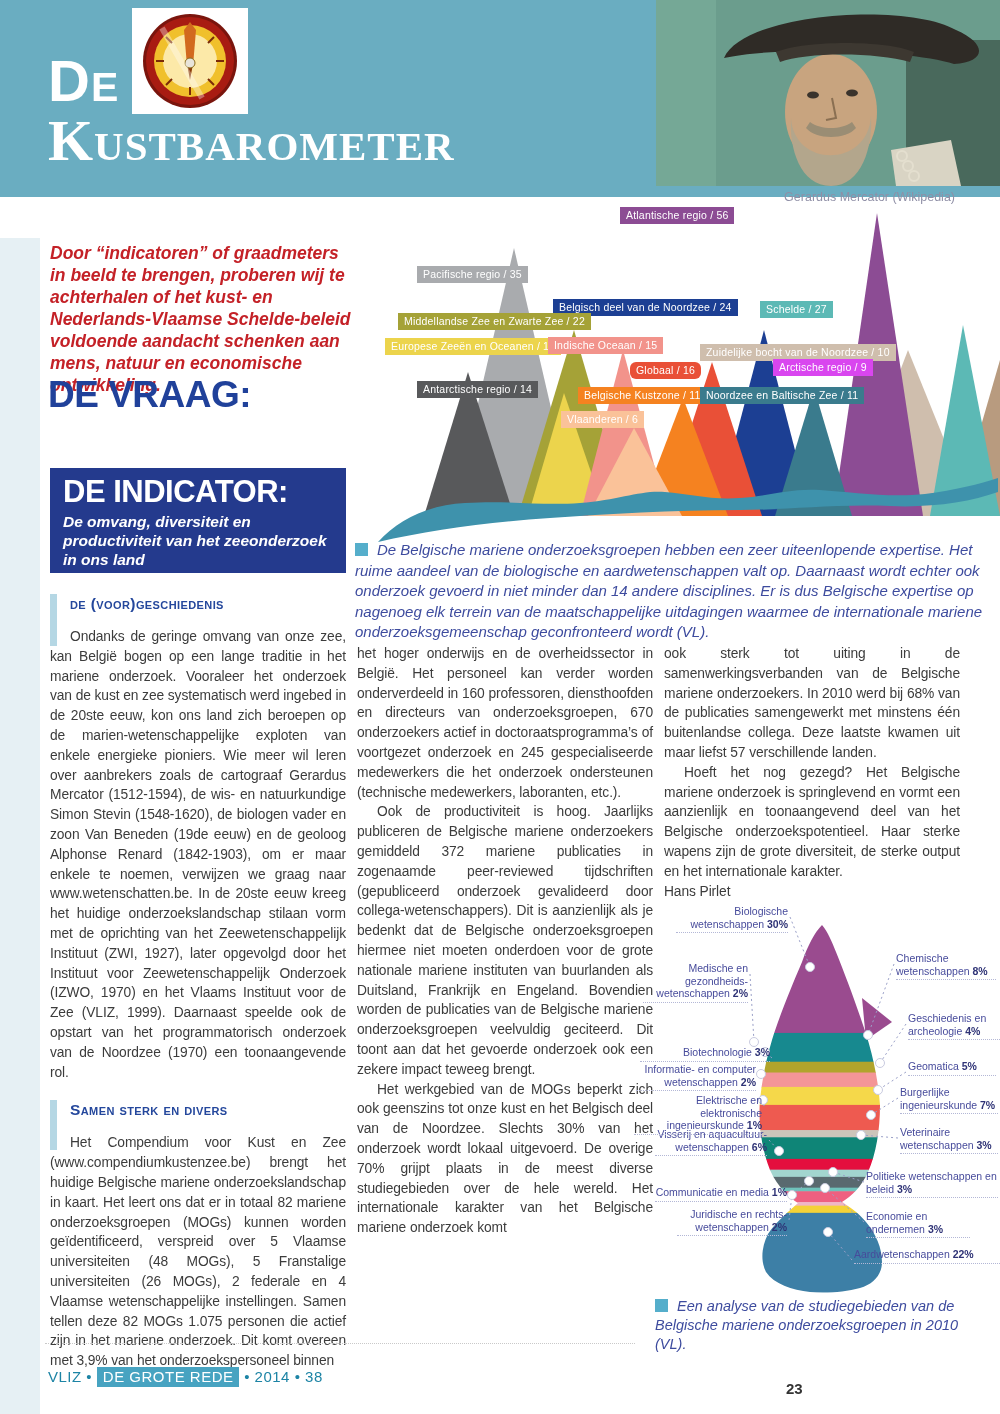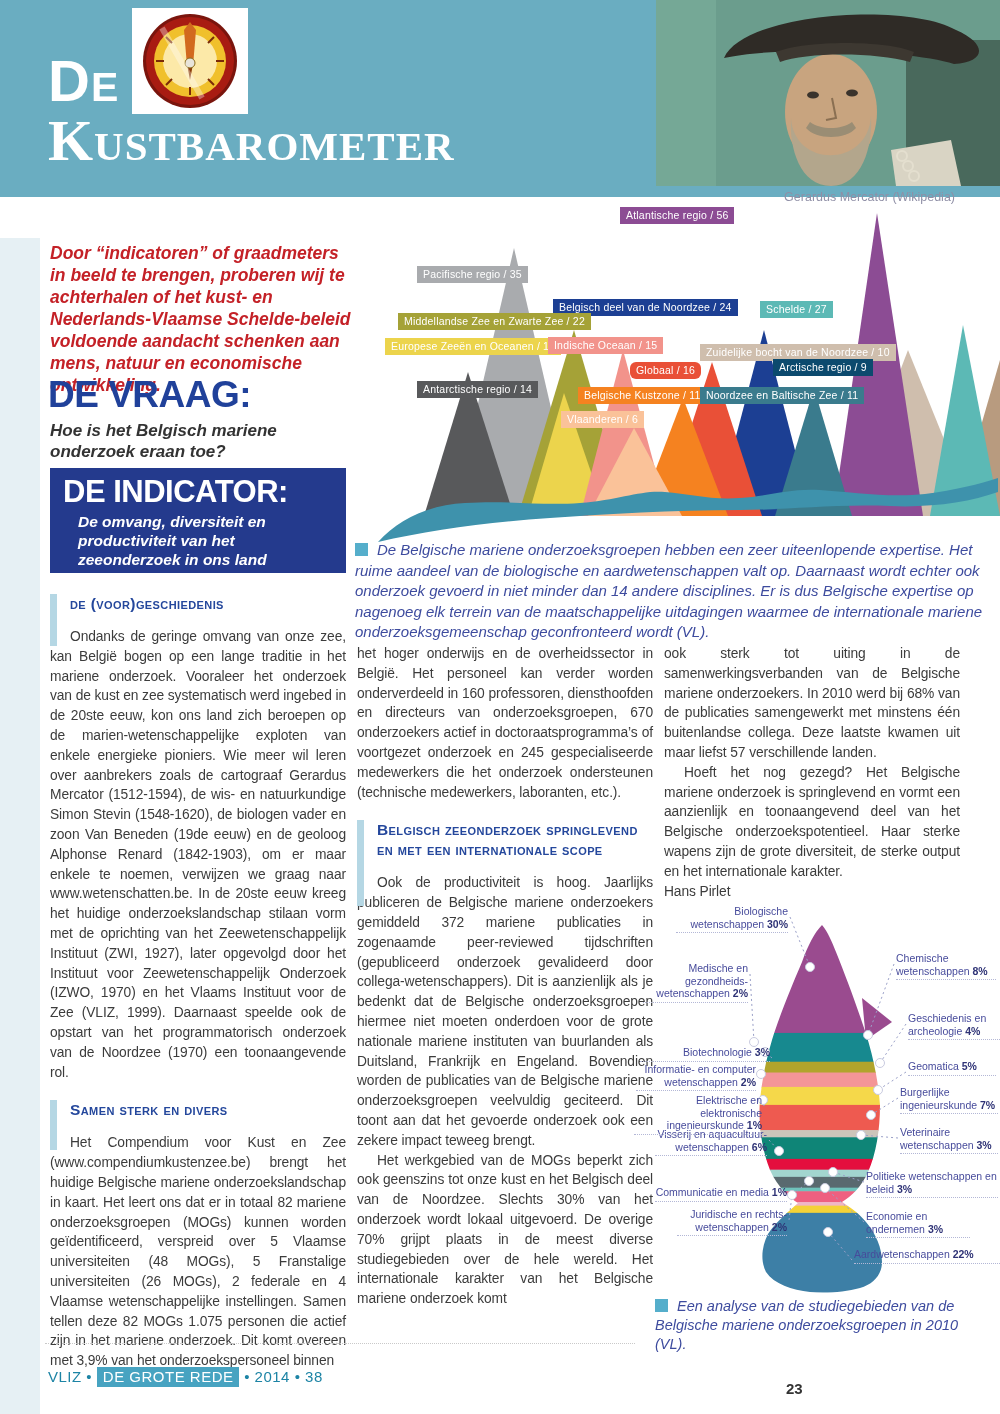--- a/index.html
+++ b/index.html
@@ -18,21 +18,21 @@
   .left-strip{position:absolute;left:0;top:238px;width:40px;height:1176px;background:#e6f0f4;}
   
   .lead-red{position:absolute;left:50px;top:242px;width:308px;color:#c42127;
             font-size:17.5px;line-height:22px;font-weight:bold;font-style:italic;}
   .q-head{position:absolute;left:48px;top:374px;color:#20419a;font-size:37px;font-weight:bold;letter-spacing:-0.5px;}
   .q-text{position:absolute;left:50px;top:420px;width:300px;color:#333;
           font-size:17px;line-height:21px;font-weight:bold;font-style:italic;}
   .ind-box{position:absolute;left:50px;top:468px;width:270px;background:#243a8d;
            color:#fff;padding:6px 13px 4px 13px;}
   .ind-box h2{margin:0;font-size:31px;font-weight:bold;letter-spacing:-0.5px;}
-  .ind-box p{margin:2px 0 0 15px;font-size:15.5px;line-height:19px;font-style:italic;font-weight:bold;}
+  .ind-box p{margin:2px 0 0 0;font-size:15.5px;line-height:19px;font-style:italic;font-weight:bold;}
   
   .mountains{position:absolute;left:370px;top:200px;width:630px;height:345px;}
   .mountains svg{position:absolute;left:0;top:0;}
   .chip{position:absolute;white-space:nowrap;color:#fff;font-size:10.5px;
         padding:2px 6px 3px 6px;letter-spacing:0.2px;}
   .fig-cap{position:absolute;color:#3d4b9e;font-style:italic;}
   .fig-cap .bullet{display:inline-block;width:13px;height:13px;background:#55aecb;
                    margin-right:9px;vertical-align:-1px;}
   #fig1-cap{left:355px;top:540px;width:636px;font-size:15px;line-height:20.5px;}
   #fig2-cap{left:655px;top:1297px;width:312px;font-size:14.5px;line-height:19px;}
@@ -111,21 +111,20 @@
           <circle cx="258" cy="176" r="5"></circle>
       </g>
     </svg>
   </div>
   <div class="portrait-cap">Gerardus Mercator (Wikipedia)</div>
 
   <div class="left-strip"></div>
 
   <div class="lead-red">Door “indicatoren” of graadmeters in beeld te brengen, proberen wij te achterhalen of het kust- en Nederlands-Vlaamse Schelde-beleid voldoende aandacht schenken aan mens, natuur en economische ontwikkeling.</div>
   <div class="q-head">DE VRAAG:</div>
-  <div class="q-text">Hoe is het Belgisch mariene onderzoek eraan toe?</div>
   <div class="ind-box">
     <h2>DE INDICATOR:</h2>
     <p>De omvang, diversiteit en productiviteit van het zeeonderzoek in ons land</p>
   </div>
 
   <div class="mountains">
     <svg id="mountains-svg" width="630" height="345" viewBox="0 0 630 345">
       <g id="tri-layer">
           <polygon points="82,316 144,48 206,316" fill="#a9abae"></polygon>
           <polygon points="54,316 98,172 144,316" fill="#58595b"></polygon>
@@ -150,40 +149,39 @@
     <div id="mountain-chips">
         <div class="chip" style="left: 250px; top: 7px; background: rgb(140, 76, 148);">Atlantische regio / 56</div>
         <div class="chip" style="left: 47px; top: 66px; background: rgb(169, 171, 174);">Pacifische regio / 35</div>
         <div class="chip" style="left: 183px; top: 99px; background: rgb(28, 63, 147);">Belgisch deel van de Noordzee / 24</div>
         <div class="chip" style="left: 390px; top: 101px; background: rgb(92, 185, 181);">Schelde / 27</div>
         <div class="chip" style="left: 28px; top: 113px; background: rgb(165, 162, 55);">Middellandse Zee en Zwarte Zee / 22</div>
         <div class="chip" style="left: 15px; top: 138px; background: rgb(236, 212, 76);">Europese Zeeën en Oceanen / 12</div>
         <div class="chip" style="left: 178px; top: 137px; background: rgb(242, 147, 139);">Indische Oceaan / 15</div>
         <div class="chip" style="left: 330px; top: 144px; background: rgb(207, 190, 173);">Zuidelijke bocht van de Noordzee / 10</div>
         <div class="chip" style="left: 260px; top: 162px; background: rgb(233, 80, 55); border-radius: 6px;">Globaal / 16</div>
-        <div class="chip" style="left: 403px; top: 159px; background: #0c4a6e;">Arctische regio / 9</div>
+        <div class="chip" style="left: 403px; top: 159px; background: #d946ef;">Arctische regio / 9</div>
         <div class="chip" style="left: 47px; top: 181px; background: rgb(88, 89, 91);">Antarctische regio / 14</div>
         <div class="chip" style="left: 208px; top: 187px; background: rgb(245, 130, 32);">Belgische Kustzone / 11</div>
         <div class="chip" style="left: 330px; top: 187px; background: rgb(58, 123, 141);">Noordzee en Baltische Zee / 11</div>
         <div class="chip" style="left: 191px; top: 211px; background: rgb(250, 194, 153);">Vlaanderen / 6</div>
       </div>
   </div>
   <div class="fig-cap" id="fig1-cap">
     <span class="bullet"></span><span>De Belgische mariene onderzoeksgroepen hebben een zeer uiteenlopende expertise. Het ruime aandeel van de biologische en aardwetenschappen valt op. Daarnaast wordt echter ook onderzoek gevoerd in niet minder dan 14 andere disciplines. Er is dus Belgische expertise op nagenoeg elk terrein van de maatschappelijke uitdagingen waarmee de internationale mariene onderzoeksgemeenschap geconfronteerd wordt (VL).</span>
   </div>
 
   <div class="col" id="col1">
     <h3 class="col-h"><span class="bar" style="height:52px"></span><span>de (voor)geschiedenis</span></h3>
     <p class="indent">Ondanks de geringe omvang van onze zee, kan België bogen op een lange traditie in het mariene onderzoek. Vooraleer het onderzoek van de kust en zee systematisch werd ingebed in de 20ste eeuw, kon ons land zich beroepen op de marien-wetenschappelijke exploten van enkele energieke pioniers. Wie meer wil leren over aanbrekers zoals de cartograaf Gerardus Mercator (1512-1594), de wis- en natuurkundige Simon Stevin (1548-1620), de biologen vader en zoon Van Beneden (19de eeuw) en de geoloog Alphonse Renard (1842-1903), om er maar enkele te noemen, verwijzen we graag naar www.wetenschatten.be. In de 20ste eeuw kreeg het huidige onderzoekslandschap stilaan vorm met de oprichting van het Zeewetenschappelijk Instituut (ZWI, 1927), later opgevolgd door het Instituut voor Zeewetenschappelijk Onderzoek (IZWO, 1970) en het Vlaams Instituut voor de Zee (VLIZ, 1999). Daarnaast speelde ook de opstart van het programmatorisch onderzoek van de Noordzee (1970) een toonaangevende rol.</p>
     <h3 class="col-h h-gap"><span class="bar" style="height:50px"></span><span>Samen sterk en divers</span></h3>
     <p class="indent">Het Compendium voor Kust en Zee (www.compendiumkustenzee.be) brengt het huidige Belgische mariene onderzoekslandschap in kaart. Het leert ons dat er in totaal 82 mariene onderzoeksgroepen (MOGs) kunnen worden geïdentificeerd, verspreid over 5 Vlaamse universiteiten (48 MOGs), 5 Franstalige universiteiten (26 MOGs), 2 federale en 4 Vlaamse wetenschappelijke instellingen. Samen tellen deze 82 MOGs 1.075 personen die actief zijn in het mariene onderzoek. Dit komt overeen met 3,9% van het onderzoekspersoneel binnen</p>
   </div>
   <div class="col" id="col2">
     <p>het hoger onderwijs en de overheidssector in België. Het personeel kan verder worden onderverdeeld in 160 professoren, diensthoofden en directeurs van onderzoeksgroepen, 670 onderzoekers actief in doctoraatsprogramma’s of voortgezet onderzoek en 245 gespecialiseerde medewerkers die het onderzoek ondersteunen (technische medewerkers, laboranten, etc.).</p>
-    <h3 class="col-h h-gap"><span class="bar" style="height:86px"></span><span>Belgisch zeeonderzoek springlevend en met een internationale scope</span></h3>
     <p class="indent">Ook de productiviteit is hoog. Jaarlijks publiceren de Belgische mariene onderzoekers gemiddeld 372 mariene publicaties in zogenaamde peer-reviewed tijdschriften (gepubliceerd onderzoek gevalideerd door collega-wetenschappers). Dit is aanzienlijk als je bedenkt dat de Belgische onderzoeksgroepen hiermee niet moeten onderdoen voor de grote nationale mariene instituten van buurlanden als Duitsland, Frankrijk en Engeland. Bovendien worden de publicaties van de Belgische mariene onderzoeksgroepen veelvuldig geciteerd. Dit toont aan dat het gevoerde onderzoek ook een zekere impact teweeg brengt.</p>
     <p class="indent">Het werkgebied van de MOGs beperkt zich ook geenszins tot onze kust en het Belgisch deel van de Noordzee. Slechts 30% van het onderzoek wordt lokaal uitgevoerd. De overige 70% grijpt plaats in de meest diverse studiegebieden over de hele wereld. Het internationale karakter van het Belgische mariene onderzoek komt</p>
   </div>
   <div class="col" id="col3">
     <p>ook sterk tot uiting in de samenwerkingsverbanden van de Belgische mariene onderzoekers. In 2010 werd bij 68% van de publicaties samengewerkt met minstens één buitenlandse collega. Deze laatste kwamen uit maar liefst 57 verschillende landen.</p>
     <p class="indent">Hoeft het nog gezegd? Het Belgische mariene onderzoek is springlevend en vormt een aanzienlijk en toonaangevend deel van het Belgische onderzoekspotentieel. Haar sterke wapens zijn de grote diversiteit, de sterke output en het internationale karakter.</p>
     <p class="author">Hans Pirlet</p>
   </div>
 
   <div class="fish">

